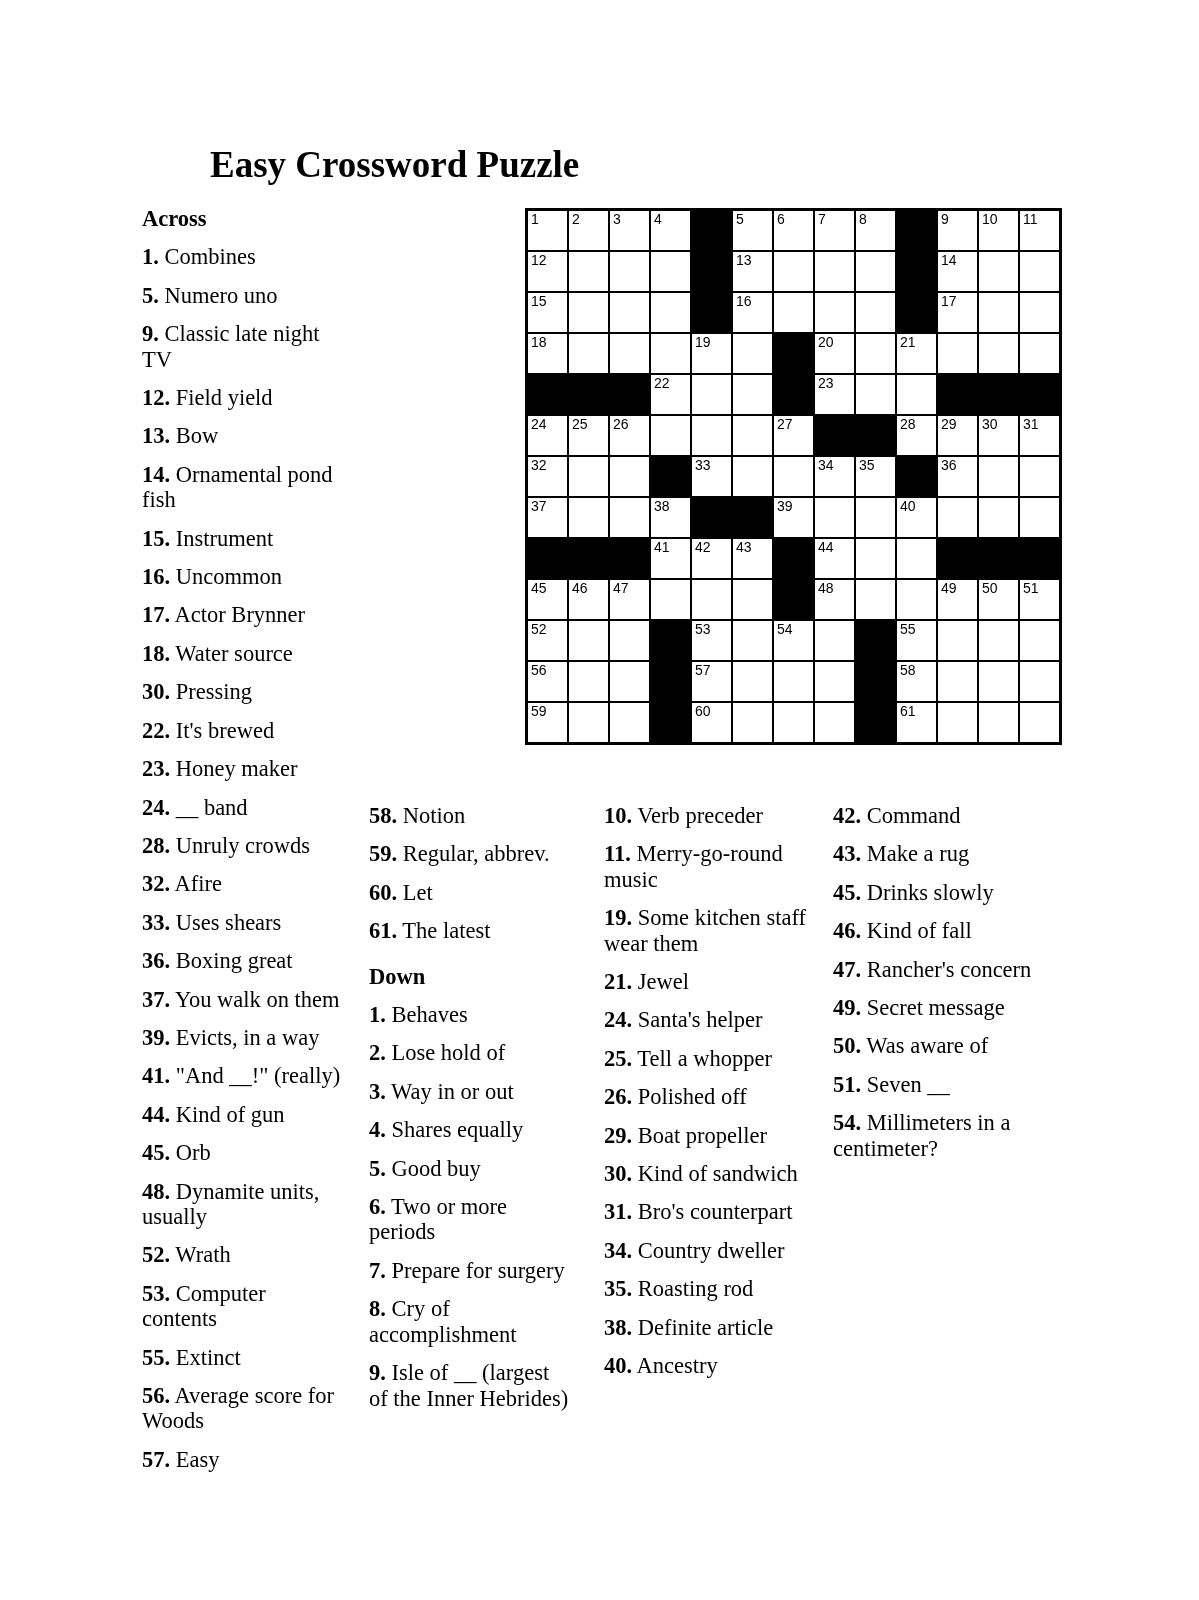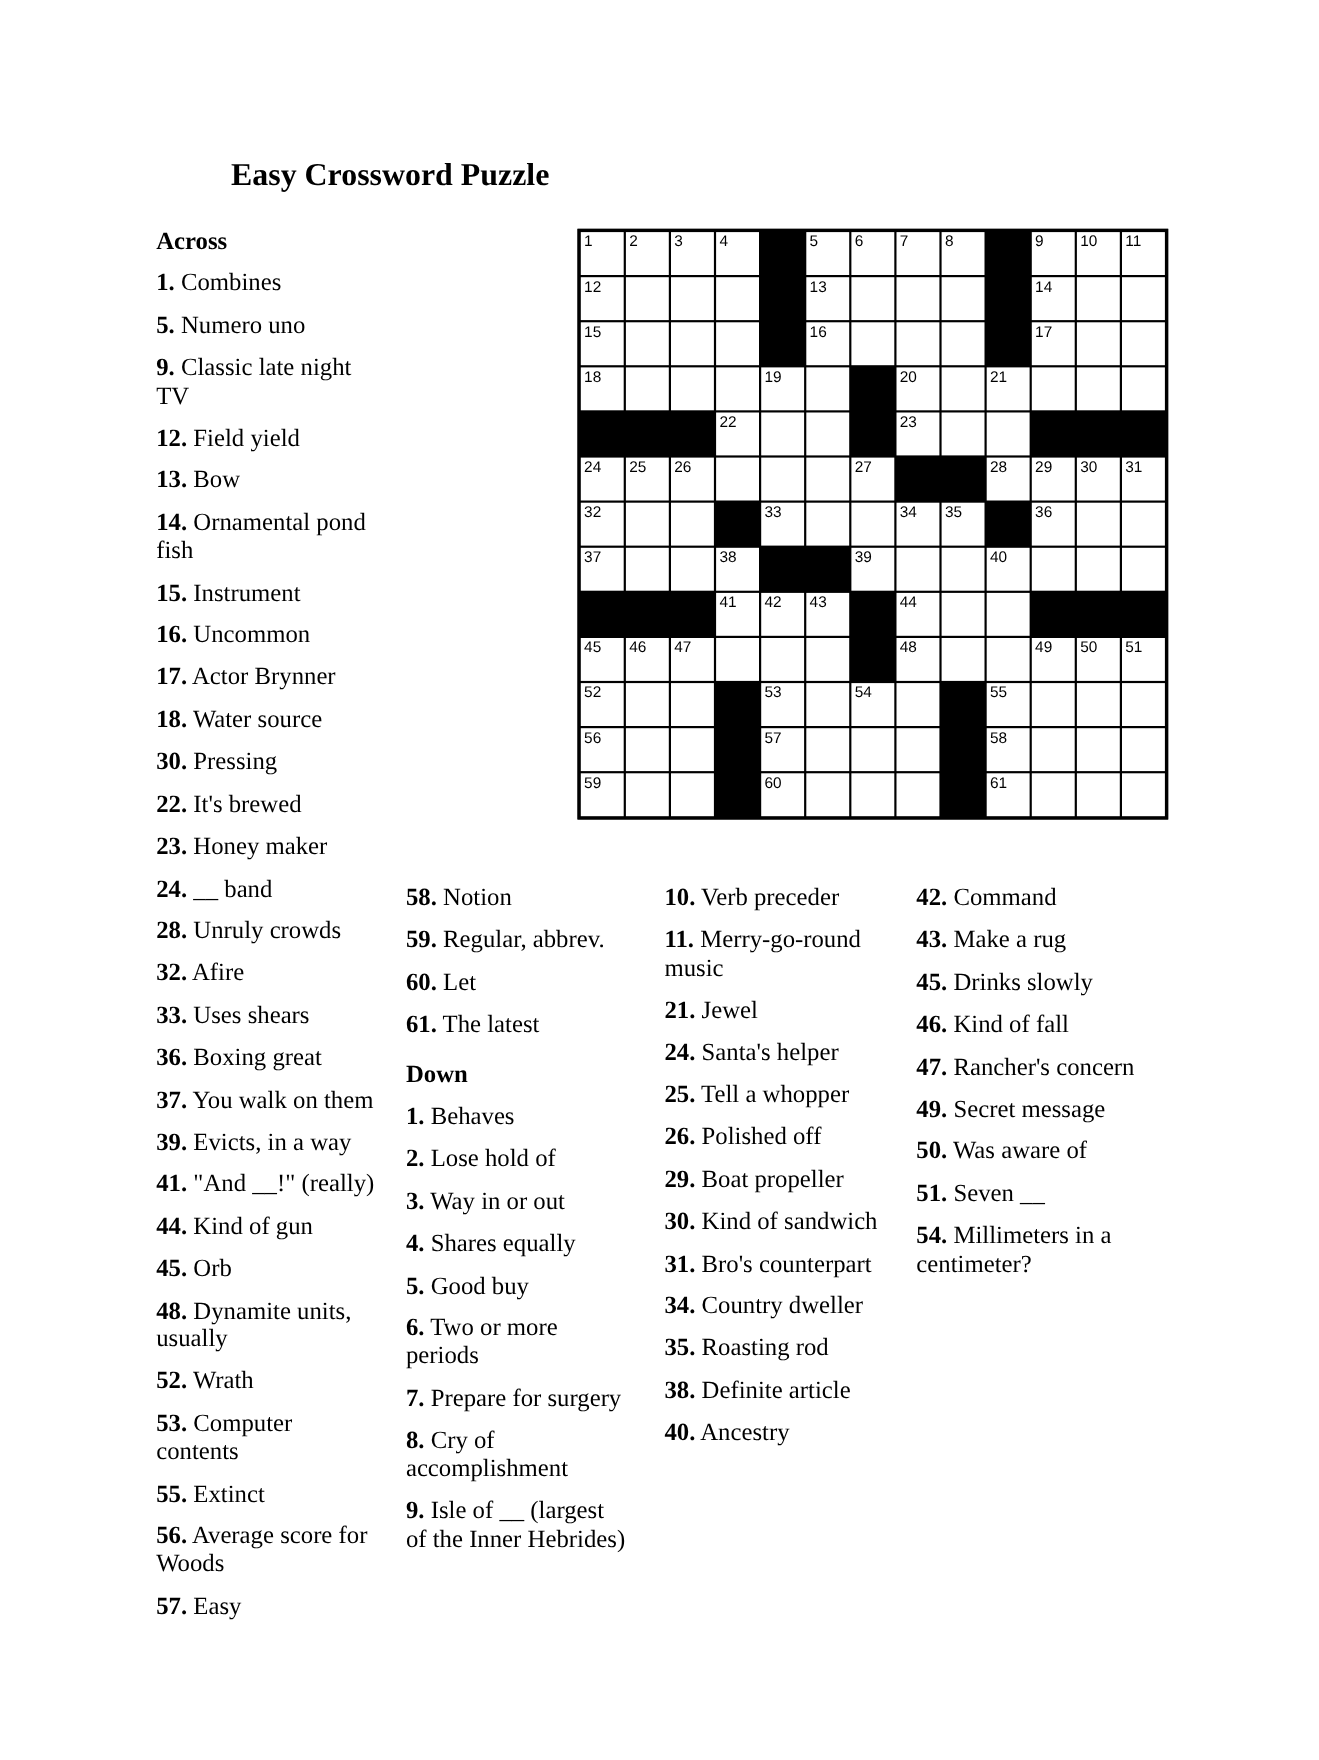--- a/index.html
+++ b/index.html
@@ -9,21 +9,21 @@
     position: relative;
     font-family: "Liberation Serif", serif;
     color: #000;
     overflow: hidden;
   }
   .page { position: absolute; inset: 0; background: #fff; }
 
   .title {
     position: absolute; left: 210px; top: 143px;
     margin: 0;
-    font-size: 29px; font-weight: bold;
+    font-size: 37px; font-weight: bold;
     font-family: "Liberation Serif", serif;
     white-space: nowrap;
   }
 
   .clue-col { position: absolute; }
   .col1 { left: 142px; top: 206px;  width: 204px; }
   .col2 { left: 369px; top: 803px;  width: 200px; }
   .col3 { left: 604px; top: 803px;  width: 205px; }
   .col4 { left: 833px; top: 803px;  width: 204px; }
 
@@ -460,20 +460,21 @@
       </div>
   </div>
 
   <div class="clue-col col3">
     <div>
 
         <p class="clue"><b class="num">10.</b> <span>Verb preceder</span></p>
 
         <p class="clue"><b class="num">11.</b> <span>Merry-go-round music</span></p>
 
+        <p class="clue"><b class="num">19.</b> <span>Some kitchen staff wear them</span></p>
 
         <p class="clue"><b class="num">21.</b> <span>Jewel</span></p>
 
         <p class="clue"><b class="num">24.</b> <span>Santa's helper</span></p>
 
         <p class="clue"><b class="num">25.</b> <span>Tell a whopper</span></p>
 
         <p class="clue"><b class="num">26.</b> <span>Polished off</span></p>
 
 

